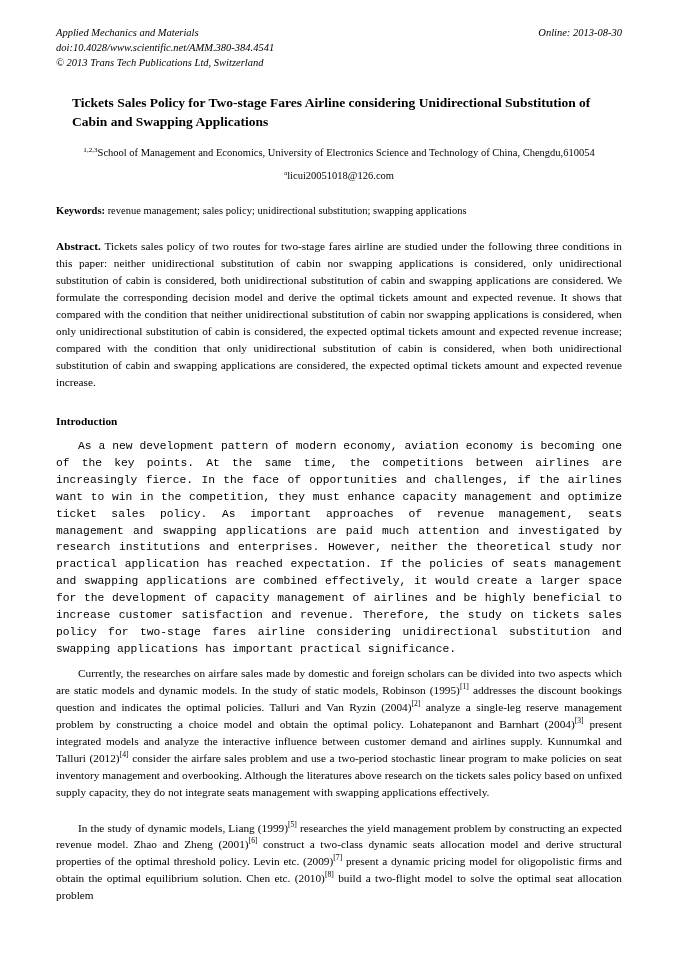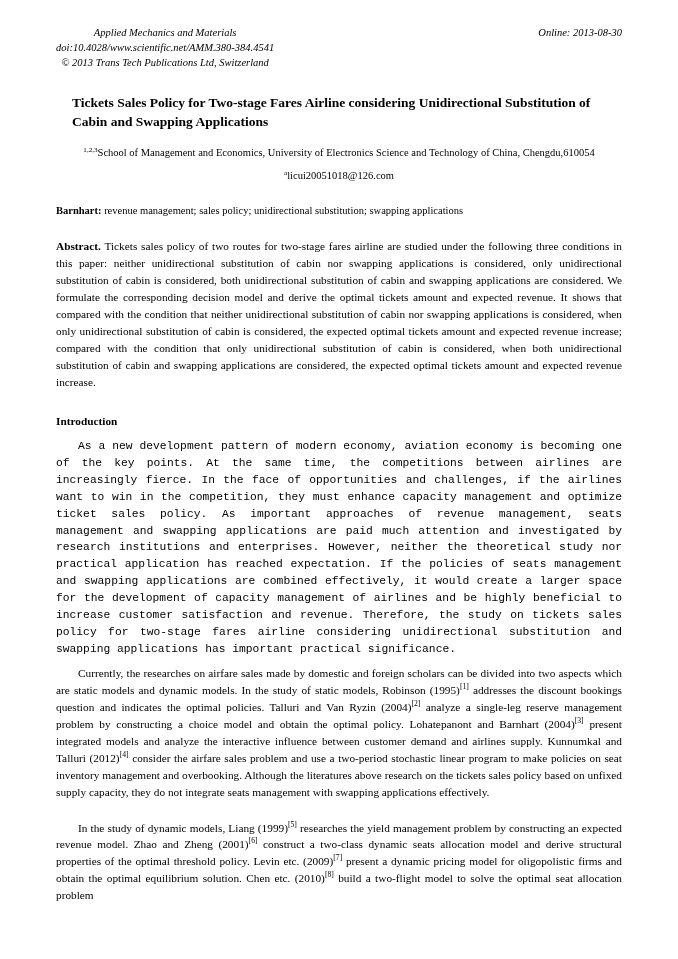--- a/index.html
+++ b/index.html
@@ -21,21 +21,20 @@
   .header {
     display: flex;
     justify-content: space-between;
     align-items: flex-start;
     font-style: italic;
     font-size: 10.5px;
     line-height: 1.42;
   }
   .header-left div, .header-right div {
     white-space: nowrap;
-    text-align: center;
   }
   .header-right {
     text-align: right;
     padding-top: 0px;
   }
   .title {
     font-weight: bold;
     font-size: 13.5px;
     line-height: 1.42;
     margin-top: 22px;
@@ -124,21 +123,21 @@
 
   <div class="affiliation">
     <sup>1,2,3</sup><span>School of Management and Economics, University of Electronics Science and Technology of China, Chengdu,610054</span>
   </div>
 
   <div class="email">
     <sup>a</sup><span>licui20051018@126.com</span>
   </div>
 
   <div class="keywords">
-    <b>Barnhart:</b><span> revenue management; sales policy; unidirectional substitution; swapping applications</span>
+    <b>Keywords:</b><span> revenue management; sales policy; unidirectional substitution; swapping applications</span>
   </div>
 
   <div class="abstract">
     <b>Abstract.</b><span> Tickets sales policy of two routes for two-stage fares airline are studied under the following three conditions in this paper: neither unidirectional substitution of cabin nor swapping applications is considered, only unidirectional substitution of cabin is considered, both unidirectional substitution of cabin and swapping applications are considered. We formulate the corresponding decision model and derive the optimal tickets amount and expected revenue. It shows that compared with the condition that neither unidirectional substitution of cabin nor swapping applications is considered, when only unidirectional substitution of cabin is considered, the expected optimal tickets amount and expected revenue increase; compared with the condition that only unidirectional substitution of cabin is considered, when both unidirectional substitution of cabin and swapping applications are considered, the expected optimal tickets amount and expected revenue increase.</span>
   </div>
 
   <div class="section-heading">Introduction</div>
 
   <div class="body-para first">As a new development pattern of modern economy, aviation economy is becoming one of the key points. At the same time, the competitions between airlines are increasingly fierce. In the face of opportunities and challenges, if the airlines want to win in the competition, they must enhance capacity management and optimize ticket sales policy. As important approaches of revenue management, seats management and swapping applications are paid much attention and investigated by research institutions and enterprises. However, neither the theoretical study nor practical application has reached expectation. If the policies of seats management and swapping applications are combined effectively, it would create a larger space for the development of capacity management of airlines and be highly beneficial to increase customer satisfaction and revenue. Therefore, the study on tickets sales policy for two-stage fares airline considering unidirectional substitution and swapping applications has important practical significance.</div>
 

